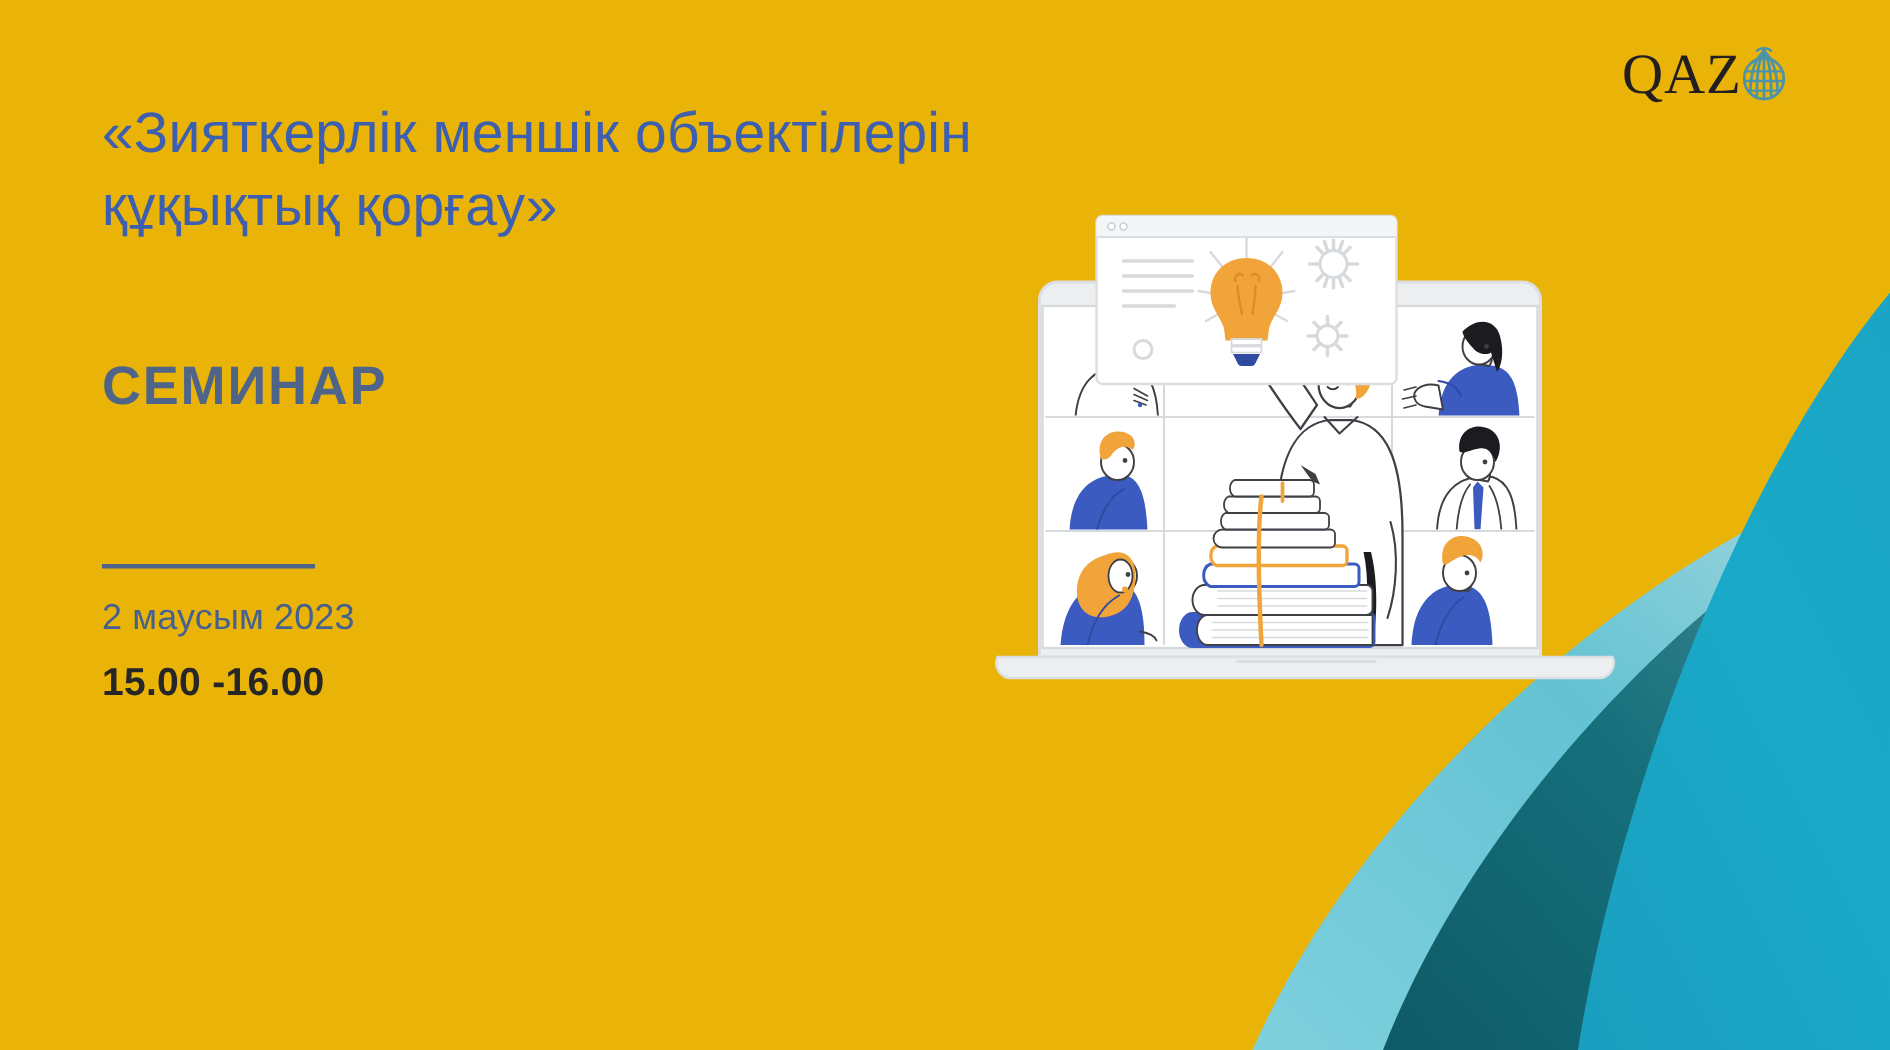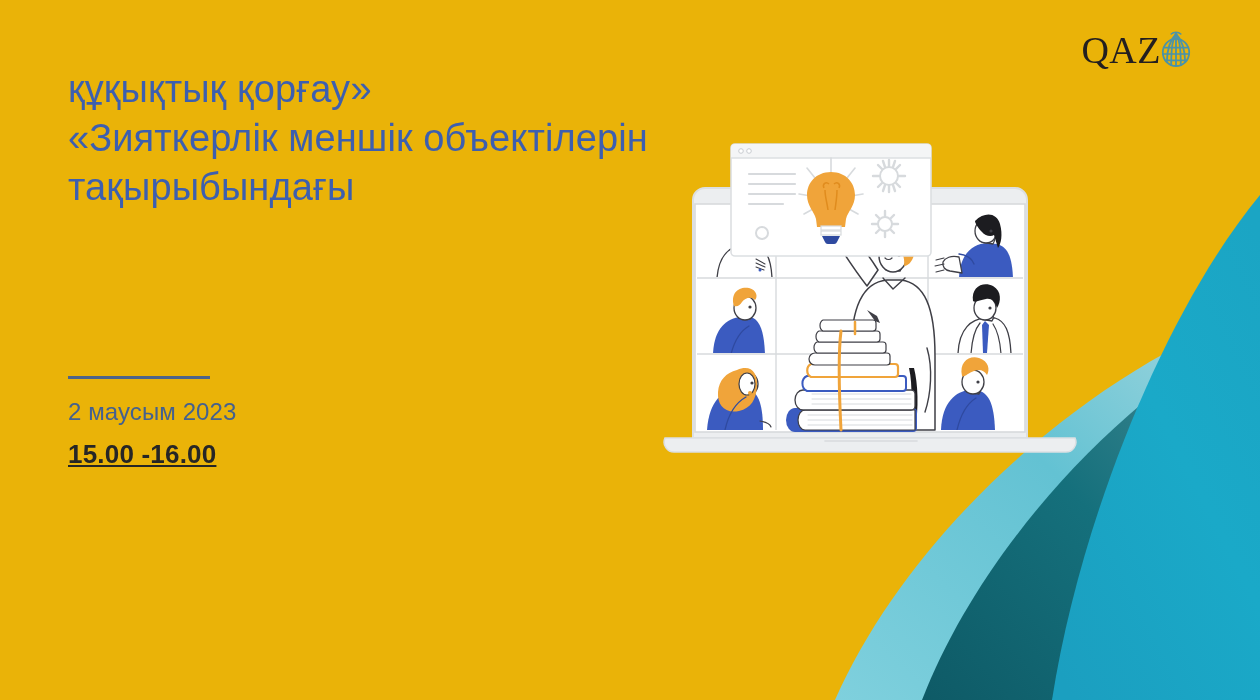--- a/index.html
+++ b/index.html
@@ -99,21 +99,20 @@
 
   #event-time {
     position: absolute;
     left: 68px;
     top: 441px;
     color: #262626;
     font-size: 26px;
     font-weight: bold;
     line-height: 1;
     letter-spacing: 0.2px;
-    text-decoration: underline;
   }
 
   
   #illustration {
     position: absolute;
     left: 655px;
     top: 118px;
     width: 450px;
     height: 390px;
   }
@@ -164,25 +163,25 @@
         <path d="M20,44 H80" stroke-width="4"></path>
         <path d="M17,60 H83" stroke-width="4"></path>
         <path d="M24,76 H76" stroke-width="4"></path>
 
         <path d="M38,10 C44,4 56,4 62,10" stroke-width="4"></path>
       </g>
     </svg>
   </div>
 
   <h1 id="headline">
+    <span class="hl-line">«Зияткерлік меншік объектілерін</span>
     <span class="hl-line">құқықтық қорғау»</span>
-    <span class="hl-line">«Зияткерлік меншік объектілерін</span>
-    <span class="hl-line">тақырыбындағы</span>
   </h1>
 
+  <div id="event-type">СЕМИНАР</div>
 
   <div id="divider-rule"></div>
 
   <div id="event-date">2 маусым 2023</div>
   <div id="event-time">15.00 -16.00</div>
 
   <svg id="illustration" viewBox="0 0 450 390" xmlns="http://www.w3.org/2000/svg">
 
     <defs>
       <clipPath id="cell-r1c1">

